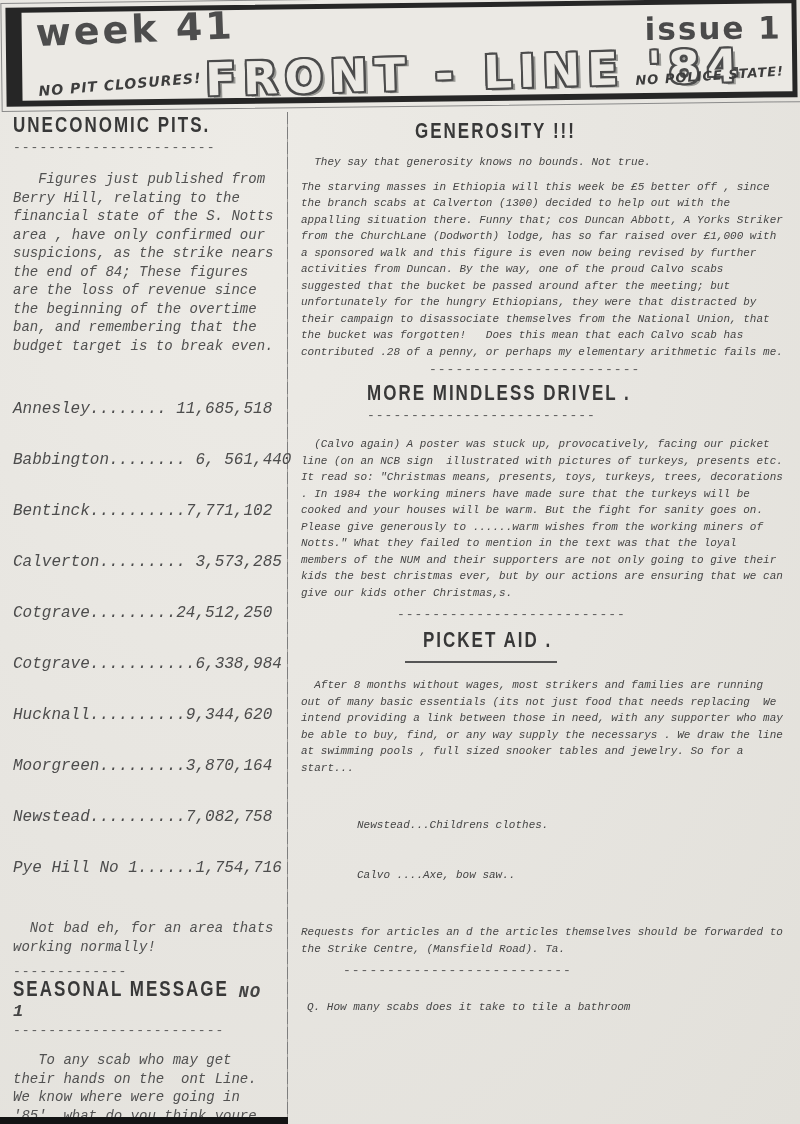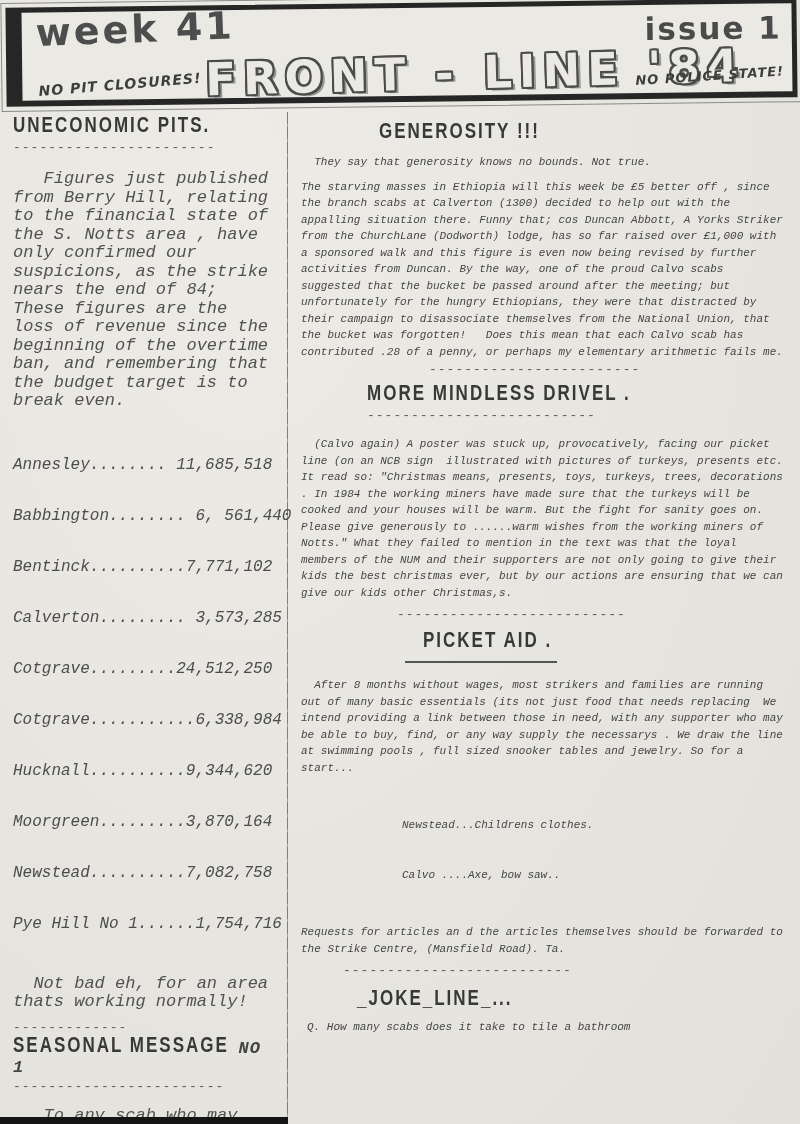--- a/index.html
+++ b/index.html
@@ -32,21 +32,21 @@
   .colrule{position:absolute;left:287px;top:112px;width:1px;height:1012px;
            background:repeating-linear-gradient(#7e7e7e 0 12px,#a5a3a0 12px 15px);}
   .col-left{position:absolute;left:13px;top:118px;width:264px;}
   .col-right{position:absolute;left:301px;top:124px;width:486px;}
   
   .hd{display:inline-block;font-family:"Liberation Sans",sans-serif;font-weight:700;
       font-size:17px;letter-spacing:2px;color:#383838;transform:scaleY(1.3);
       transform-origin:left bottom;white-space:nowrap;}
   .hd-sub{font-family:"Liberation Mono",monospace;font-style:italic;font-size:17px;
           font-weight:700;color:#444;letter-spacing:1px;}
-  .body{font-style:italic;font-size:17px;line-height:18.5px;color:#515151;
+  .body{font-style:italic;font-size:14px;line-height:18.5px;color:#515151;
         white-space:pre-wrap;margin:0;}
   .col-right .body{font-size:11px;line-height:16.5px;color:#454545;}
   .pre{white-space:pre;}
   .dash{font-size:13px;letter-spacing:1px;color:#5a5a5a;line-height:12px;white-space:nowrap;}
   .center{text-align:left;}
   .pitlist{font-style:italic;font-size:16px;line-height:17px;color:#4c4c4c;margin:0;}
   .underline-bar{height:0;border-top:2px solid #555;width:152px;}
   
   .scanbar{position:absolute;left:0;bottom:0;width:288px;height:7px;background:#141414;}
   .spacer4{height:4px}.spacer8{height:8px}.spacer10{height:10px}.spacer12{height:12px}.spacer14{height:14px}
@@ -103,21 +103,21 @@
       <span class="dash">------------------------</span>
     </div>
 
     <div class="spacer12"></div>
     <p class="body">   To any scab who may get their hands on the  ont Line. We know where were going in '85', what do you think youre playing at. How many of you voted in favour of the Notts area break away at at the last branch meeting had relatives or friends mining around here during the period of Spenserism  that followed the general strike in '26'. When the Soft Unions moderate stance offered no protection against the coal bosses onslaught on wages and conditions.</p>
 
   </div>
 
   <div class="col-right">
 
-    <div style="margin-left:78px;">
+    <div style="margin-left:114px;">
       <span class="hd">GENEROSITY !!!</span>
     </div>
     <div class="spacer10"></div>
     <p class="body">  They say that generosity knows no bounds. Not true.</p>
     <div class="spacer8"></div>
     <p class="body">The starving masses in Ethiopia will this week be £5 better off , since the branch scabs at Calverton (1300) decided to help out with the appalling situation there. Funny that; cos Duncan Abbott, A Yorks Striker from the ChurchLane (Dodworth) lodge, has so far raised over £1,000 with a sponsored walk and this figure is even now being revised by further activities from Duncan. By the way, one of the proud Calvo scabs suggested that the bucket be passed around after the meeting; but unfortunately for the hungry Ethiopians, they were that distracted by their campaign to disassociate themselves from the National Union, that the bucket was forgotten!   Does this mean that each Calvo scab has contributed .28 of a penny, or perhaps my elementary arithmetic fails me.</p>
     <div class="spacer4"></div>
     <div class="dash" style="margin-left:128px;">------------------------</div>
     <div class="spacer10"></div>
 
@@ -132,32 +132,29 @@
     <div class="spacer12"></div>
 
     <div style="margin-left:122px;">
       <span class="hd">PICKET AID .</span>
       <div class="spacer8"></div>
       <div class="underline-bar" style="margin-left:-18px;"></div>
     </div>
     <div class="spacer14"></div>
     <p class="body">  After 8 months without wages, most strikers and families are running out of many basic essentials (its not just food that needs replacing  We intend providing a link between those in need, with any supporter who may be able to buy, find, or any way supply the necessarys . We draw the line at swimming pools , full sized snooker tables and jewelry. So for a start...</p>
     <div class="spacer8"></div>
-    <div class="body pre" style="margin-left:101px;">
+    <div class="body pre" style="margin-left:56px;">
       <div>Newstead...Childrens clothes.</div>
       <div>Calvo ....Axe, bow saw..</div>
     </div>
     <div class="spacer8"></div>
     <p class="body">Requests for articles an d the articles themselves should be forwarded to the Strike Centre, (Mansfield Road). Ta.</p>
     <div class="spacer8"></div>
     <div class="dash" style="margin-left:42px;">--------------------------</div>
     <div class="spacer14"></div>
 
-    <div style="margin-left:56px;">
-      <span class="hd">_JOKE_LINE_...</span>
-    </div>
     <div class="spacer8"></div>
     <p class="body" style="margin-left:6px;">Q. How many scabs does it take to tile a bathroom</p>
 
   </div>
 
   <div class="scanbar"></div>
 </div>
 
 </body></html>

